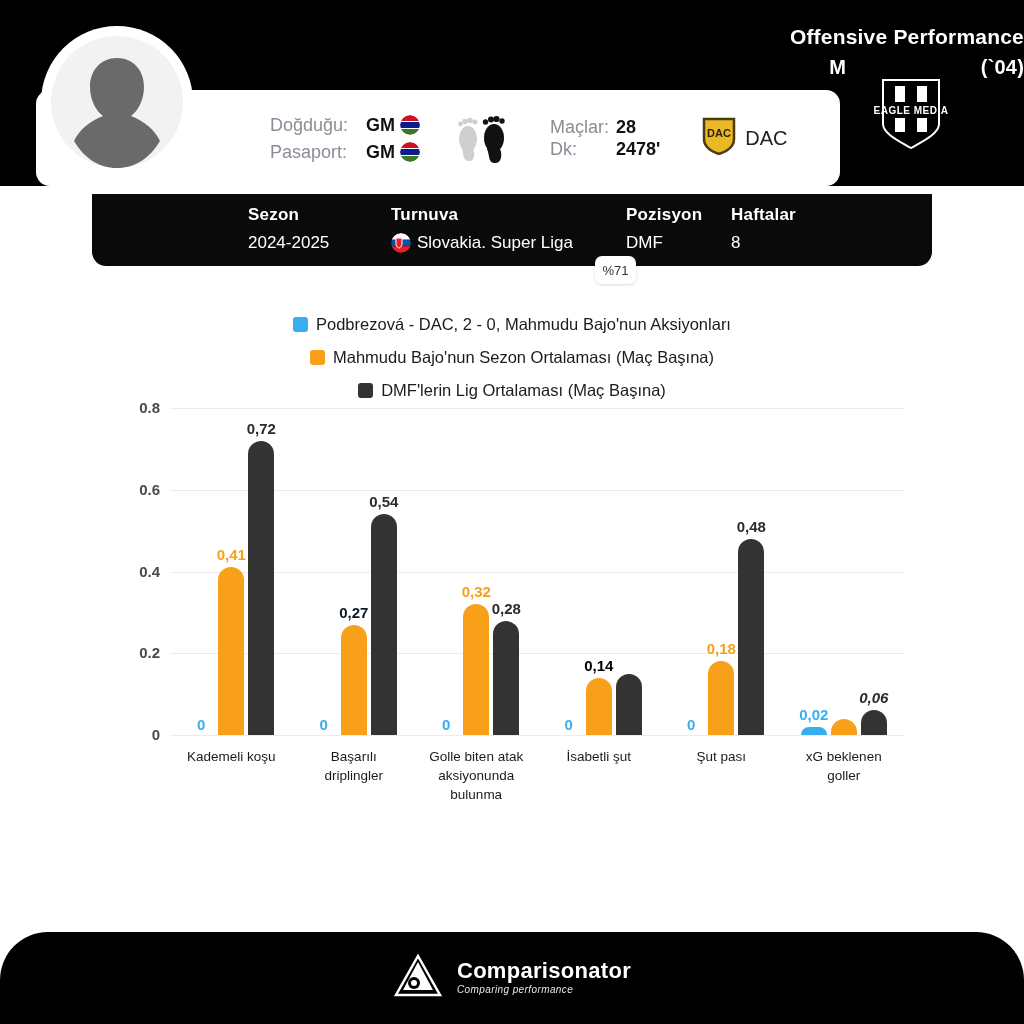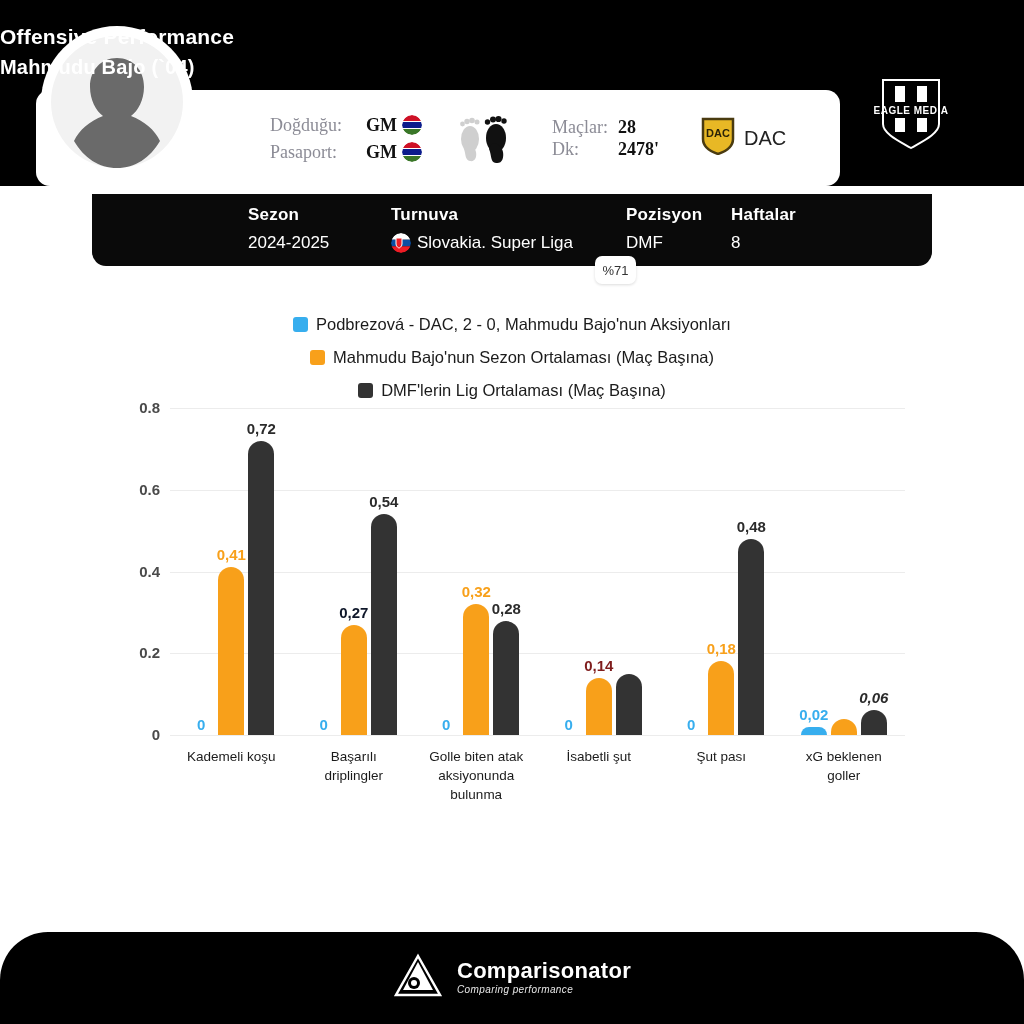--- a/index.html
+++ b/index.html
@@ -11,21 +11,21 @@
     position:relative;
   }
   .stage{position:absolute;inset:0;}
 
   
   .header-band{
     position:absolute;left:0;top:0;width:1024px;height:186px;
     background:#000000;
   }
   .header-titles{
-    position:absolute;left:0;top:22px;width:1024px;text-align:left;
+    position:absolute;left:0;top:22px;width:1024px;text-align:right;
     color:#ffffff;z-index:6;
   }
   .title-main{font-size:21px;font-weight:bold;letter-spacing:.2px;line-height:30px;}
   .title-sub{font-size:20px;font-weight:bold;letter-spacing:.2px;line-height:30px;}
 
   
   .info-card{
     position:absolute;left:36px;top:90px;width:804px;height:96px;
     background:#ffffff;border-radius:14px;z-index:4;
   }
@@ -38,21 +38,21 @@
     overflow:hidden;
   }
   .avatar-wrap svg{display:block;}
 
   
   .info-inner{
     position:absolute;left:200px;top:90px;width:640px;height:96px;
     display:flex;align-items:center;z-index:5;
   }
   .kv-block{display:flex;flex-direction:column;gap:5px;margin-left:70px;}
-  .kv-row{display:flex;align-items:center;font-size:18px;line-height:22px;white-space:nowrap;font-family:Liberation Serif, serif;}
+  .kv-row{display:flex;align-items:center;font-size:18px;line-height:22px;white-space:nowrap;}
   .kv-key{color:#8c8c96;font-weight:normal;min-width:92px;}
   .kv-val{color:#111;font-weight:bold;margin-left:4px;}
   .flag{width:20px;height:20px;border-radius:50%;margin-left:5px;display:inline-block;overflow:hidden;vertical-align:middle;}
 
   .feet{margin-left:34px;display:flex;align-items:center;}
   .stats-block{display:flex;flex-direction:column;margin-left:34px;}
   .stats-key{color:#8c8c96;min-width:62px;}
 
   .club-block{display:flex;align-items:center;margin-left:42px;text-align:right;}
   .club-name{font-size:20px;color:#222;margin-left:9px;font-weight:normal;}
@@ -356,21 +356,21 @@
               <span class="blabel" style="color: rgb(43, 43, 43);">0,28</span>
             </div>
           </div>
         </div>
         <div class="group">
           <div class="bars">
             <div class="bar zero" style="height: 0px;">
               <span class="blabel" style="color: rgb(55, 174, 238);">0</span>
             </div>
             <div class="bar" style="height: 57.225px; background: rgb(248, 160, 26);">
-              <span class="blabel" style="color: #7f1d1d;">0,14</span>
+              <span class="blabel" style="color: #000000;">0,14</span>
             </div>
             <div class="bar" style="height: 61.3125px; background: rgb(51, 51, 51);"></div>
           </div>
         </div>
         <div class="group">
           <div class="bars">
             <div class="bar zero" style="height: 0px;">
               <span class="blabel" style="color: rgb(55, 174, 238);">0</span>
             </div>
             <div class="bar" style="height: 73.575px; background: rgb(248, 160, 26);">

